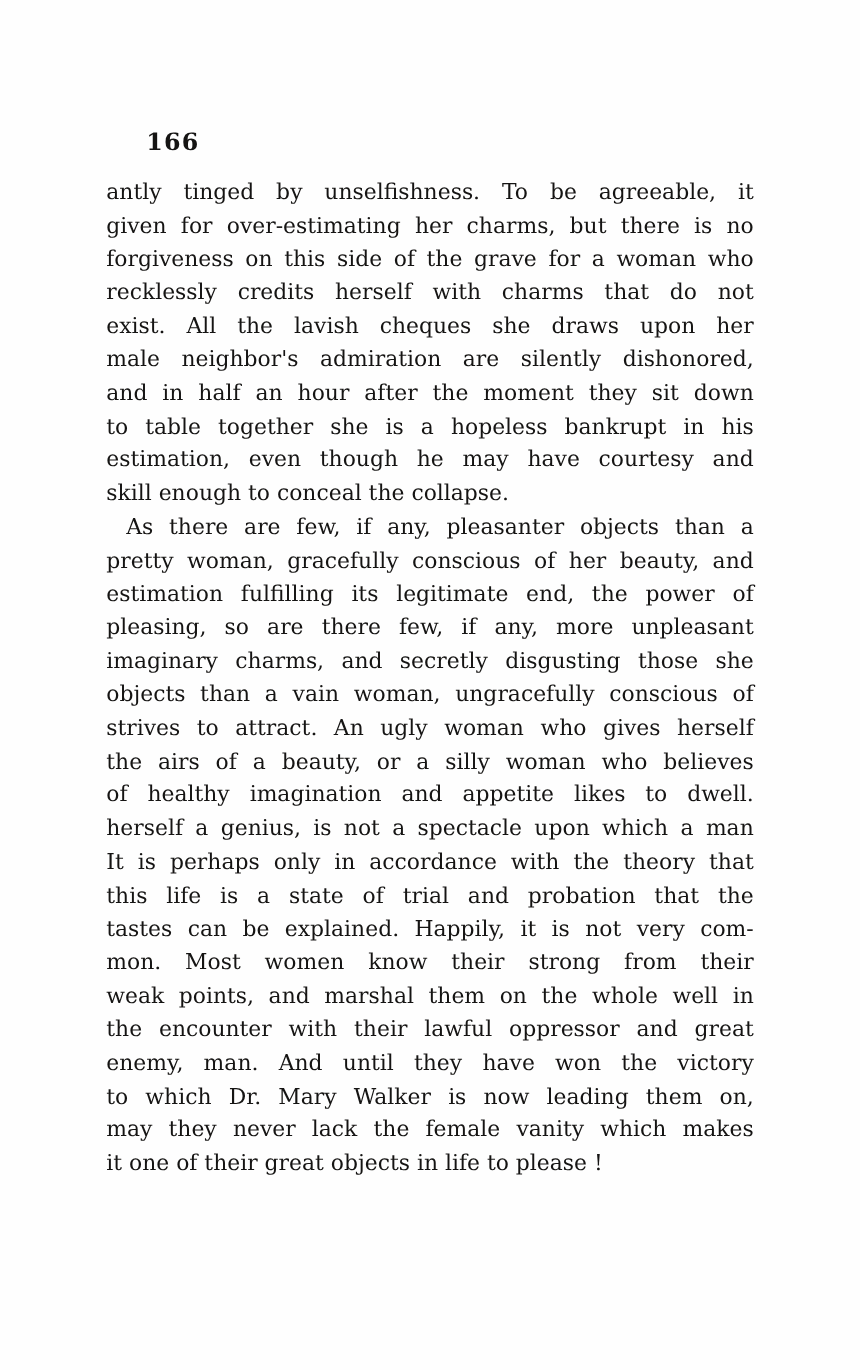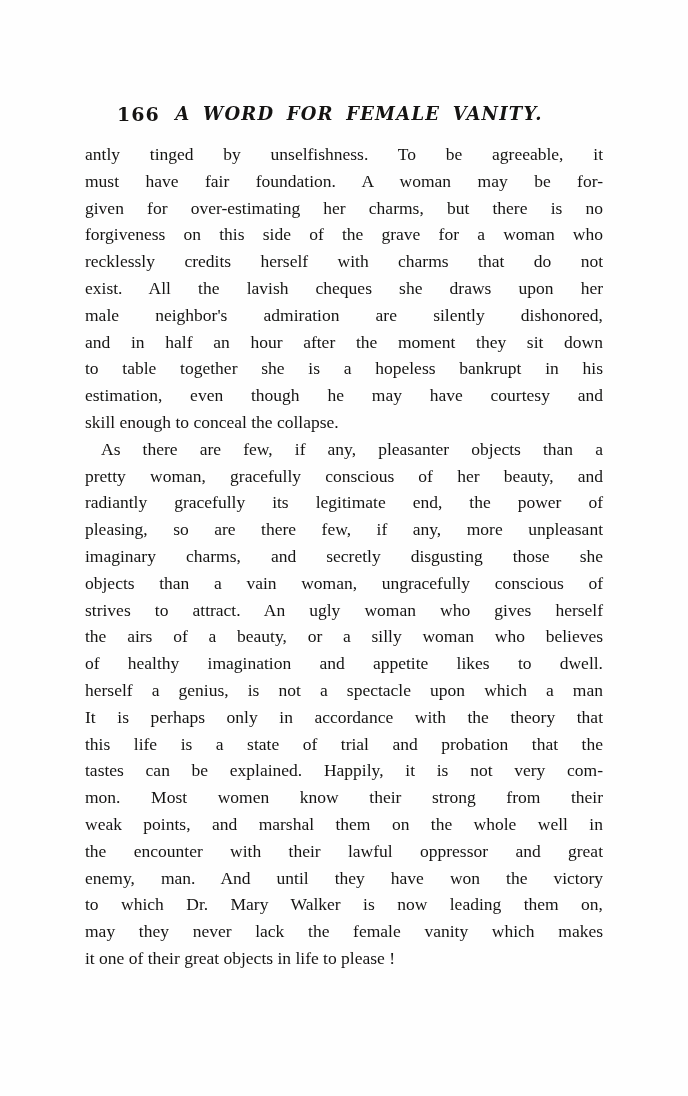--- a/index.html
+++ b/index.html
@@ -43,21 +43,20 @@
   }
   .page-text {
     position: absolute;
     top: 141px;
     left: 85px;
     width: 518px;
   }
   .paragraph {
     margin: 0;
     padding: 0;
-    font-family: Liberation Serif, serif;
   }
   .line {
     font-size: 17.5px;
     line-height: 26.8px;
     text-align: justify;
     text-align-last: justify;
     white-space: normal;
   }
   .line.last {
     text-align-last: left;
@@ -65,41 +64,39 @@
   .line.first-indent {
     padding-left: 16px;
   }
 </style>
 </head>
 <body>
 
 <div class="page">
   <div class="running-header">
     <span class="page-number">166</span>
-    <div class="running-title">A WORD FOR FEMALE VANITY.</div>
   </div>
 
   <div class="page-text">
       <div class="paragraph">
         <div class="line">antly tinged by unselfishness.  To be agreeable, it</div>
-        <div class="line">must have fair foundation.  A woman may be for-</div>
         <div class="line">given for over-estimating her charms, but there is no</div>
         <div class="line">forgiveness on this side of the grave for a woman who</div>
         <div class="line">recklessly credits herself with charms that do not</div>
         <div class="line">exist.  All the lavish cheques she draws upon her</div>
         <div class="line">male neighbor's admiration are silently dishonored,</div>
         <div class="line">and in half an hour after the moment they sit down</div>
         <div class="line">to table together she is a hopeless bankrupt in his</div>
         <div class="line">estimation, even though he may have courtesy and</div>
         <div class="line last">skill enough to conceal the collapse.</div>
       </div>
       <div class="paragraph">
         <div class="line first-indent">As there are few, if any, pleasanter objects than a</div>
         <div class="line">pretty woman, gracefully conscious of her beauty, and</div>
-        <div class="line">radiantly gracefully its legitimate end, the power of</div>
+        <div class="line">estimation fulfilling its legitimate end, the power of</div>
         <div class="line">pleasing, so are there few, if any, more unpleasant</div>
         <div class="line">imaginary charms, and secretly disgusting those she</div>
         <div class="line">objects than a vain woman, ungracefully conscious of</div>
         <div class="line">strives to attract.  An ugly woman who gives herself</div>
         <div class="line">the airs of a beauty, or a silly woman who believes</div>
         <div class="line">of healthy imagination and appetite likes to dwell.</div>
         <div class="line">herself a genius, is not a spectacle upon which a man</div>
         <div class="line">It is perhaps only in accordance with the theory that</div>
         <div class="line">this life is a state of trial and probation that the</div>
         <div class="line">tastes can be explained.  Happily, it is not very com-</div>

